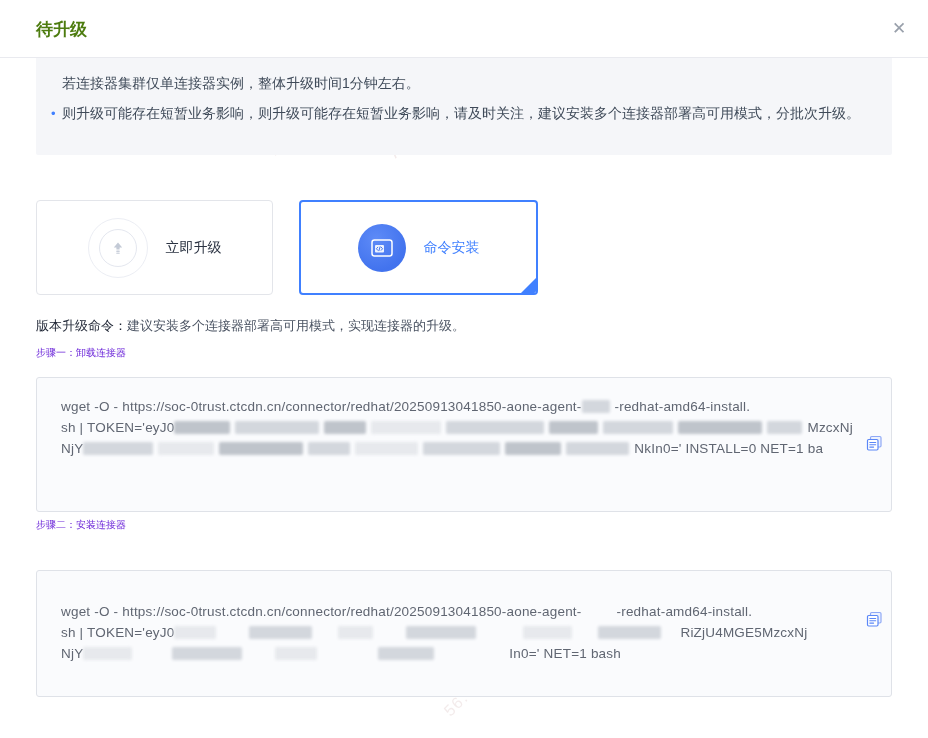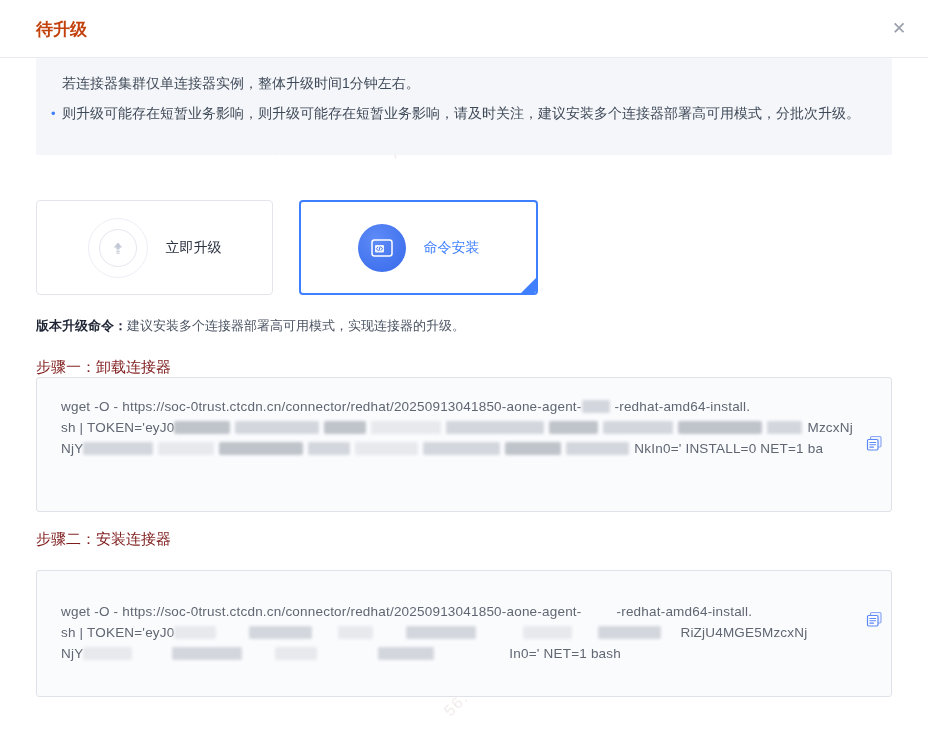--- a/index.html
+++ b/index.html
@@ -1,21 +1,21 @@
 <!DOCTYPE html>
 <html><head>
 <meta charset="utf-8">
 <style>
   html,body{margin:0;padding:0;background:#fff;}
   .dialog{position:relative;width:928px;height:738px;background:#fff;overflow:hidden;
           font-family:"Liberation Sans","DejaVu Sans",sans-serif;}
   
   .hdr{position:absolute;top:0;left:0;right:0;height:57px;background:#fff;
        border-bottom:1px solid #E9EAEF;z-index:6;}
-  .hdr-title{position:absolute;left:36px;top:18px;font-size:17px;font-weight:bold;color:#c2410c;}
+  .hdr-title{position:absolute;left:36px;top:18px;font-size:17px;font-weight:bold;color:#4d7c0f;}
   .hdr-close{position:absolute;right:18px;top:18px;width:22px;height:22px;line-height:22px;
        text-align:center;color:#99A0AB;font-size:17px;cursor:pointer;}
   
   .wm-layer{position:absolute;inset:0;pointer-events:none;z-index:1;}
   .wm{position:absolute;transform:rotate(-45deg);color:rgba(201,166,166,.22);
       font-size:15px;letter-spacing:1.5px;white-space:nowrap;}
   .wm1{left:296px;top:6px;}
   .wm2{left:258px;top:112px;}
   .wm3{left:384px;top:126px;font-size:17px;}
   .wm4{left:250px;top:238px;font-size:18px;color:rgba(150,150,160,.25);}
@@ -38,22 +38,22 @@
         display:flex;align-items:center;justify-content:center;}
   .ring-inner{width:36px;height:36px;border:1px solid #E4E7EF;border-radius:50%;
         display:flex;align-items:center;justify-content:center;}
   .blue-circle{width:48px;height:48px;border-radius:50%;
         background:radial-gradient(circle at 38% 32%,#5E8BF7 0%,#4273EE 70%);
         display:flex;align-items:center;justify-content:center;}
   .corner-tri{position:absolute;right:-1px;bottom:-1px;width:0;height:0;
         border-left:17px solid transparent;border-bottom:17px solid #4080FF;}
   
   .cmd-intro{position:absolute;left:36px;top:317px;font-size:13px;color:#4A5362;}
-  .cmd-intro .lead{font-weight:bold;color:#1D2433;text-align:right;}
-  .step-label{position:absolute;left:36px;font-size:15px;color:#7f1d1d;margin-top:12px;}
+  .cmd-intro .lead{font-weight:normal;color:#1D2433;text-align:right;}
+  .step-label{position:absolute;left:36px;font-size:10px;color:#6d28d9;}
   .step1{top:346px;}
   .step2{top:518px;}
   
   .code{position:absolute;left:36px;width:856px;box-sizing:border-box;
         border:1px solid #DFE2E8;border-radius:3px;background:#FAFBFD;
         padding:18px 38px 0 24px;font-size:13.5px;line-height:21px;color:#606672;
         letter-spacing:.2px;}
   .code1{top:377px;height:135px;}
   .code2{top:570px;height:127px;padding-top:30px;}
   .code-line{white-space:nowrap;overflow:hidden;}

